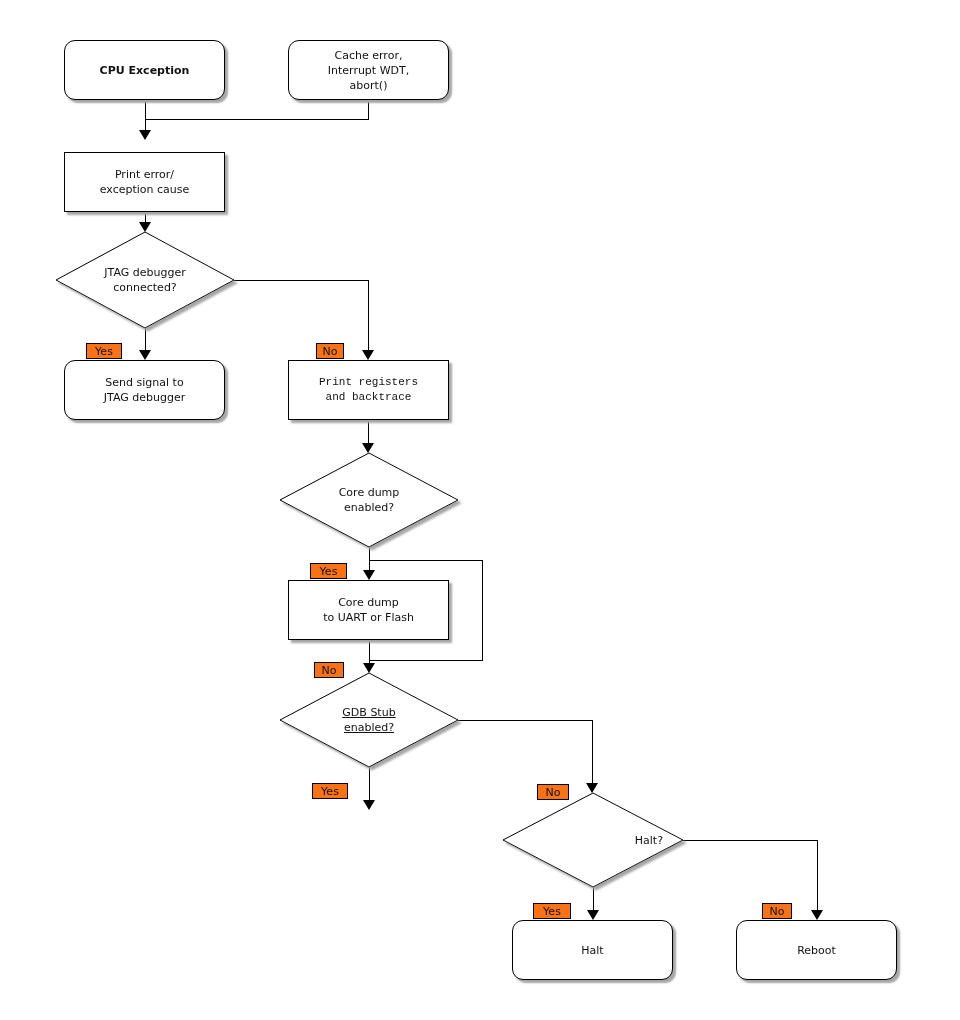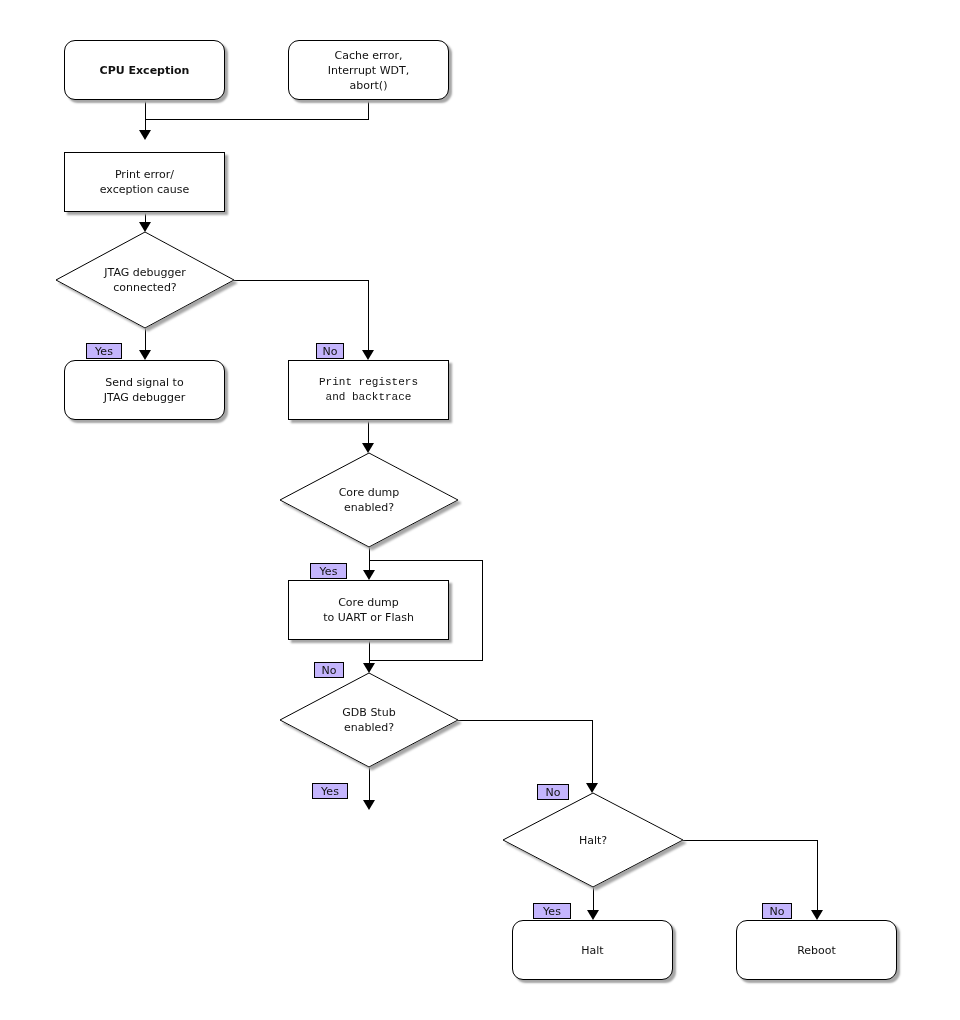--- a/index.html
+++ b/index.html
@@ -49,21 +49,21 @@
     text-align: center;
     font-size: 11px;
     line-height: 15px;
     color: #111111;
     pointer-events: none;
   }
   .diamond-label span { white-space: pre-line; }
 
   .edge-label {
     position: absolute;
-    background: #c4b5fd;
+    background: #f97316;
     border: 1px solid #000000;
     height: 16px;
     display: flex;
     align-items: center;
     justify-content: center;
     font-size: 11px;
     line-height: 13px;
     color: #111111;
   }
 </style>
@@ -149,25 +149,25 @@
     </div>
 
   <div class="diamond-label" style="left:75px;  top:252px;">
       <span>JTAG debugger
 connected?</span>
     </div>
   <div class="diamond-label" style="left:299px; top:472px;">
       <span>Core dump
 enabled?</span>
     </div>
-  <div class="diamond-label" style="left:299px; top:692px;">
+  <div class="diamond-label" style="left:299px; top:692px;text-decoration:underline;">
       <span>GDB Stub
 enabled?</span>
     </div>
-  <div class="diamond-label" style="left:523px; top:812px;">
+  <div class="diamond-label" style="left:523px; top:812px;justify-content:flex-end;">
       <span>Halt?</span>
     </div>
 
   <div class="edge-label" style="left:86px;  top:343px; width:36px;">Yes</div>
   <div class="edge-label" style="left:316px; top:343px; width:28px;">No</div>
   <div class="edge-label" style="left:310px; top:563px; width:37px;">Yes</div>
   <div class="edge-label" style="left:314px; top:662px; width:30px;">No</div>
   <div class="edge-label" style="left:312px; top:783px; width:36px;">Yes</div>
   <div class="edge-label" style="left:537px; top:784px; width:32px;">No</div>
   <div class="edge-label" style="left:533px; top:903px; width:38px;">Yes</div>

